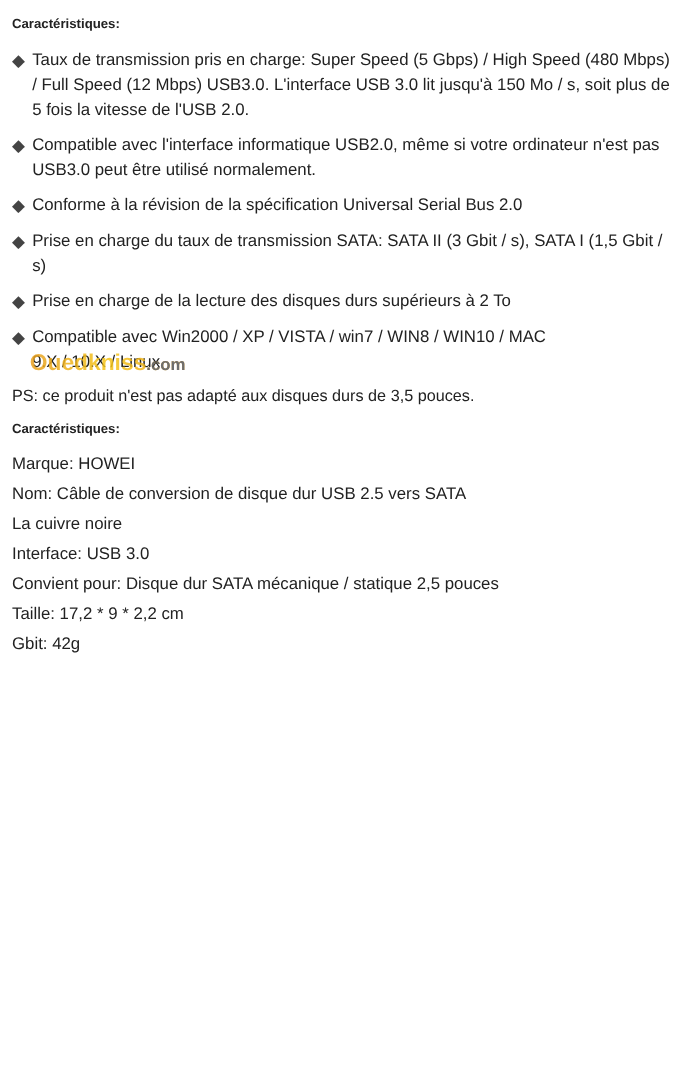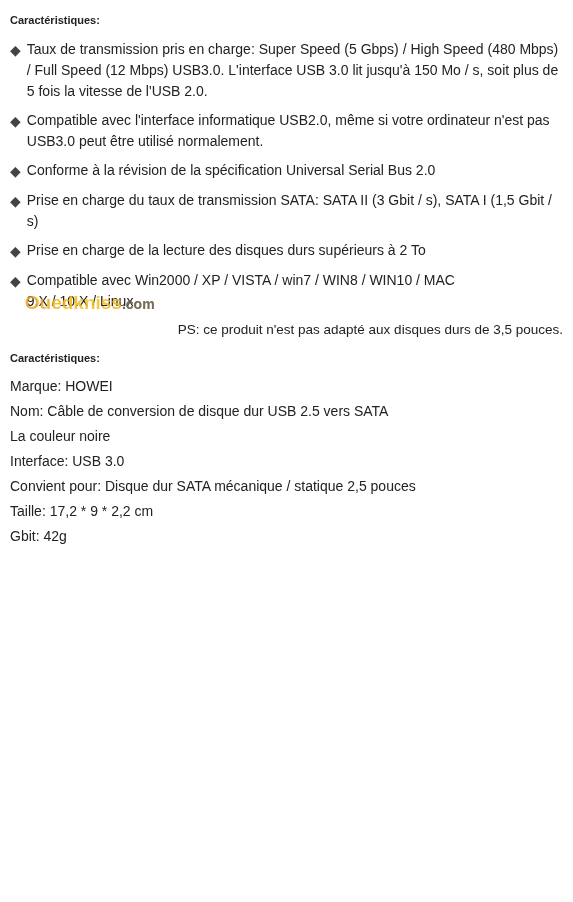--- a/index.html
+++ b/index.html
@@ -42,21 +42,20 @@
     .bullet-text {
       flex: 1;
       line-height: 1.5;
     }
 
     .ps-note {
       margin-top: 6px;
       margin-bottom: 10px;
       font-size: 13.5px;
       color: #222;
-      text-align: right;
     }
 
     .section-two {
       margin-top: 8px;
     }
 
     .spec-line {
       margin-bottom: 4px;
       font-size: 14px;
       line-height: 1.5;
@@ -106,20 +105,20 @@
     </div>
 
     <div class="ps-note">PS: ce produit n'est pas adapté aux disques durs de 3,5 pouces.</div>
   </div>
 
   <div class="section-two">
     <div class="section-title">Caractéristiques:</div>
 
     <div class="spec-line">Marque: HOWEI</div>
     <div class="spec-line">Nom: Câble de conversion de disque dur USB 2.5 vers SATA</div>
-    <div class="spec-line">La couleur noire</div>
+    <div class="spec-line">La cuivre noire</div>
     <div class="spec-line">Interface: USB 3.0</div>
     <div class="spec-line">Convient pour: Disque dur SATA mécanique / statique 2,5 pouces</div>
     <div class="spec-line">Taille: 17,2 * 9 * 2,2 cm</div>
     <div class="spec-line">Gbit: 42g</div>
   </div>
 
 </div>
 
 </body></html>

